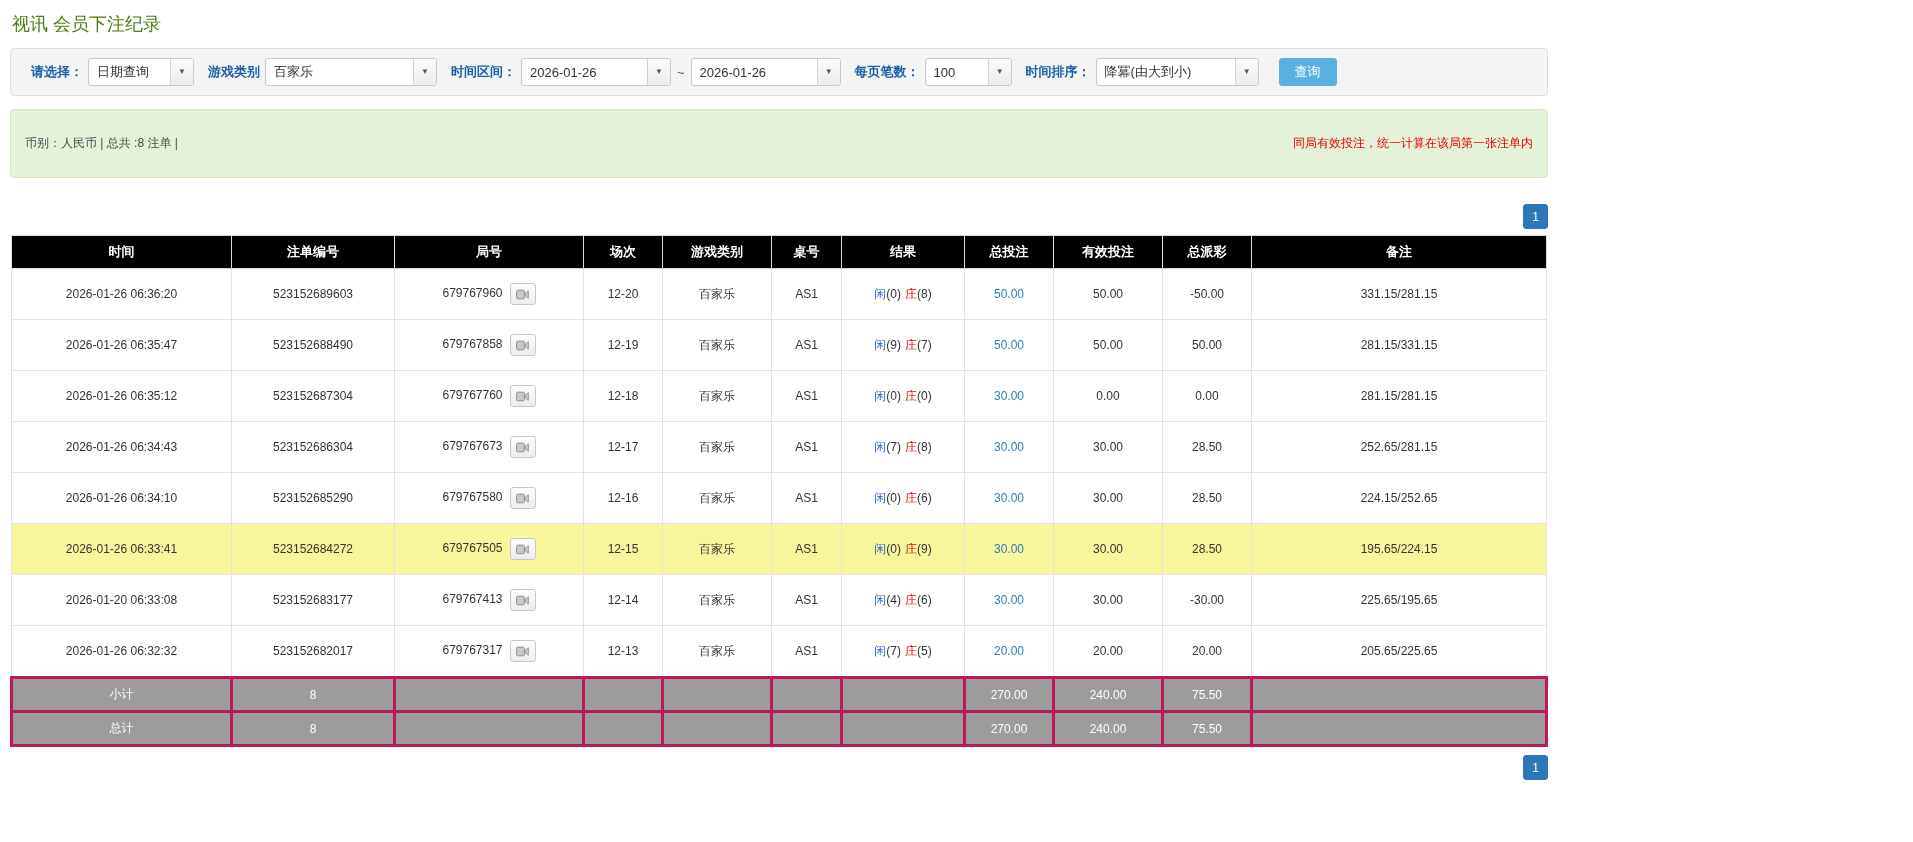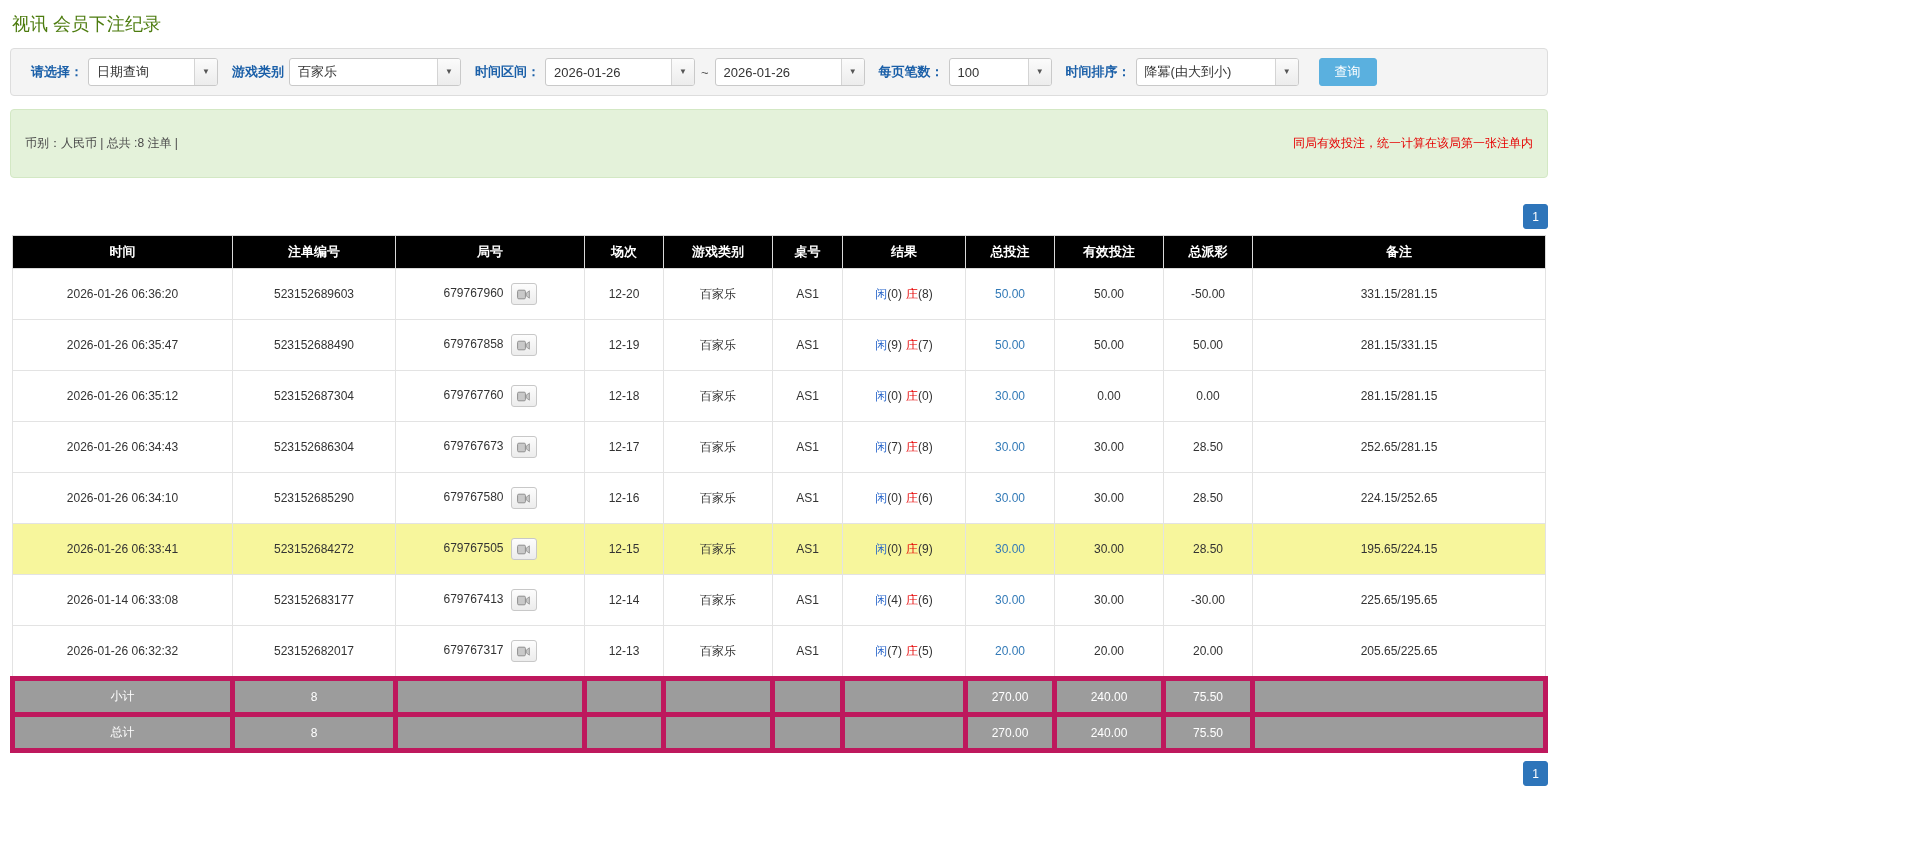--- a/index.html
+++ b/index.html
@@ -157,35 +157,35 @@
   }
   .r-player { color: var(--player-blue); }
   .r-banker { color: var(--banker-red); margin-left: 4px; }
   .r-score  { color: #333; }
   .bet-link { color: var(--link-blue); text-decoration: none; cursor: pointer; }
   td.neg    { color: var(--neg-red); }
 
   tfoot td, tr.summary-row td {
     background: var(--summary-bg);
     color: #fff;
-    border: 5px solid #be185d;
+    border: 3px solid #be185d;
     padding: 7px 4px;
     font-size: 12px;
   }
 </style>
 </head>
 <body>
 
 <div class="page">
 
   <h1 class="page-title">视讯 会员下注纪录</h1>
 
   <div class="filter-bar">
     <span class="flabel first">请选择：</span>
-    <div class="combo" style="width:130px">
+    <div class="combo" style="width:106px">
       <input value="日期查询" style="">
       <button class="arrow-btn">
           <span class="arrow">▼</span>
         </button>
     </div>
 
     <span class="flabel">游戏类别</span>
     <div class="combo" style="width:172px">
       <input value="百家乐" style="">
       <button class="arrow-btn">
@@ -202,21 +202,21 @@
     </div>
     <span class="range-sep">~</span>
     <div class="combo" style="width:150px">
       <input value="2026-01-26" style="">
       <button class="arrow-btn">
           <span class="arrow">▼</span>
         </button>
     </div>
 
     <span class="flabel">每页笔数：</span>
-    <div class="combo" style="width:103px">
+    <div class="combo" style="width:87px">
       <input value="100" style="">
       <button class="arrow-btn">
           <span class="arrow">▼</span>
         </button>
     </div>
 
     <span class="flabel">时间排序：</span>
     <div class="combo" style="width:163px">
       <input value="降冪(由大到小)" style="">
       <button class="arrow-btn">
@@ -368,21 +368,21 @@
           <td>12-15</td>
           <td>百家乐</td>
           <td>AS1</td>
           <td><span class="r-player">闲</span><span class="r-score">(0)</span><span class="r-banker">庄</span><span class="r-score">(9)</span></td>
           <td><a class="bet-link">30.00</a></td>
           <td>30.00</td>
           <td>28.50</td>
           <td>195.65/224.15</td>
         </tr>
         <tr>
-          <td>2026-01-14 06:33:08</td>
+          <td>2026-01-20 06:33:08</td>
           <td>523152683177</td>
           <td><span class="">679767413</span><button class="icon-btn">
               <svg width="13" height="11" viewBox="0 0 13 11" aria-hidden="true">
                 <rect x="0.6" y="1.2" width="7.8" height="8.6" rx="1.2" fill="#c9c9c9" stroke="#8f8f8f"></rect>
                 <path d="M9.2 4.2 L12.4 1.8 V9.2 L9.2 6.8 Z" fill="#c9c9c9" stroke="#8f8f8f" stroke-width="0.8"></path>
               </svg>
             </button></td>
           <td>12-14</td>
           <td>百家乐</td>
           <td>AS1</td>

